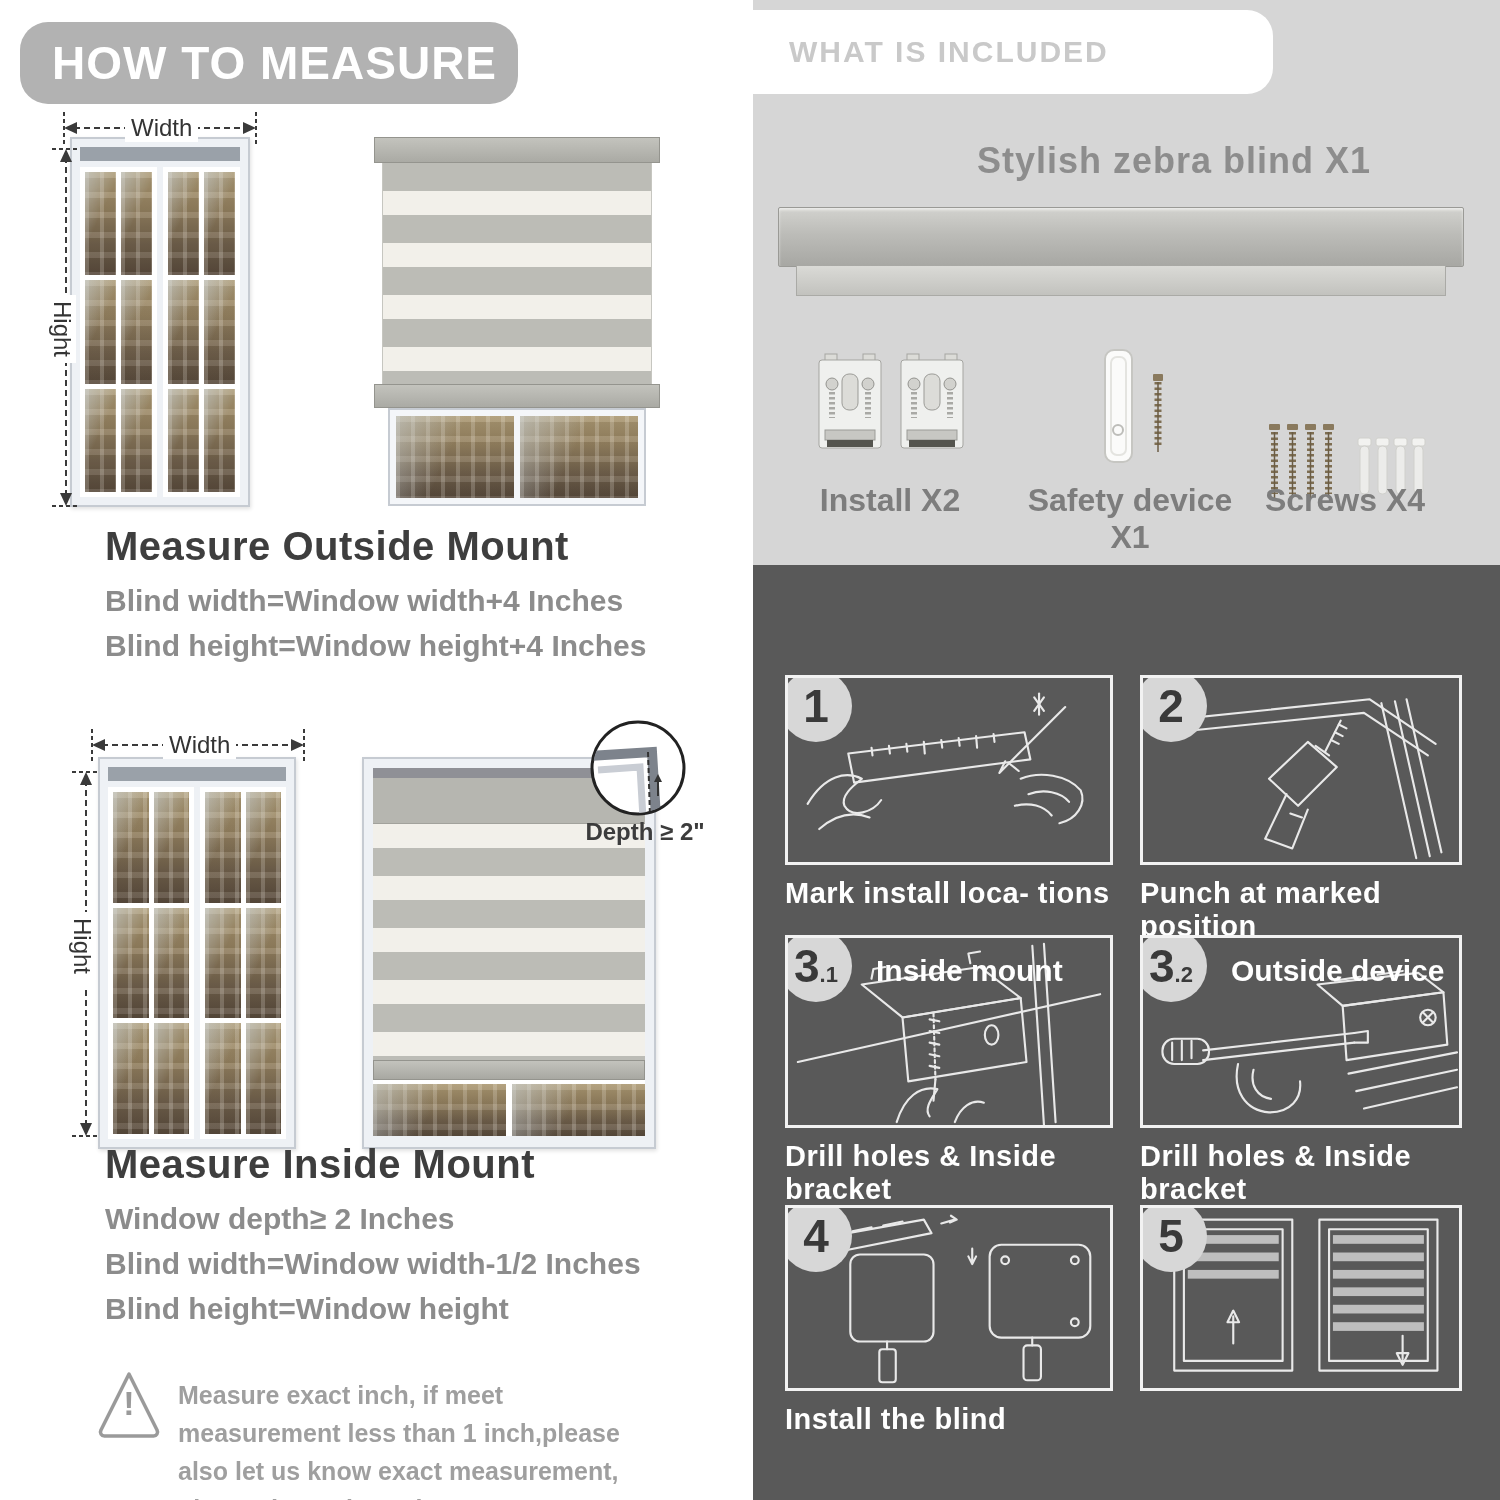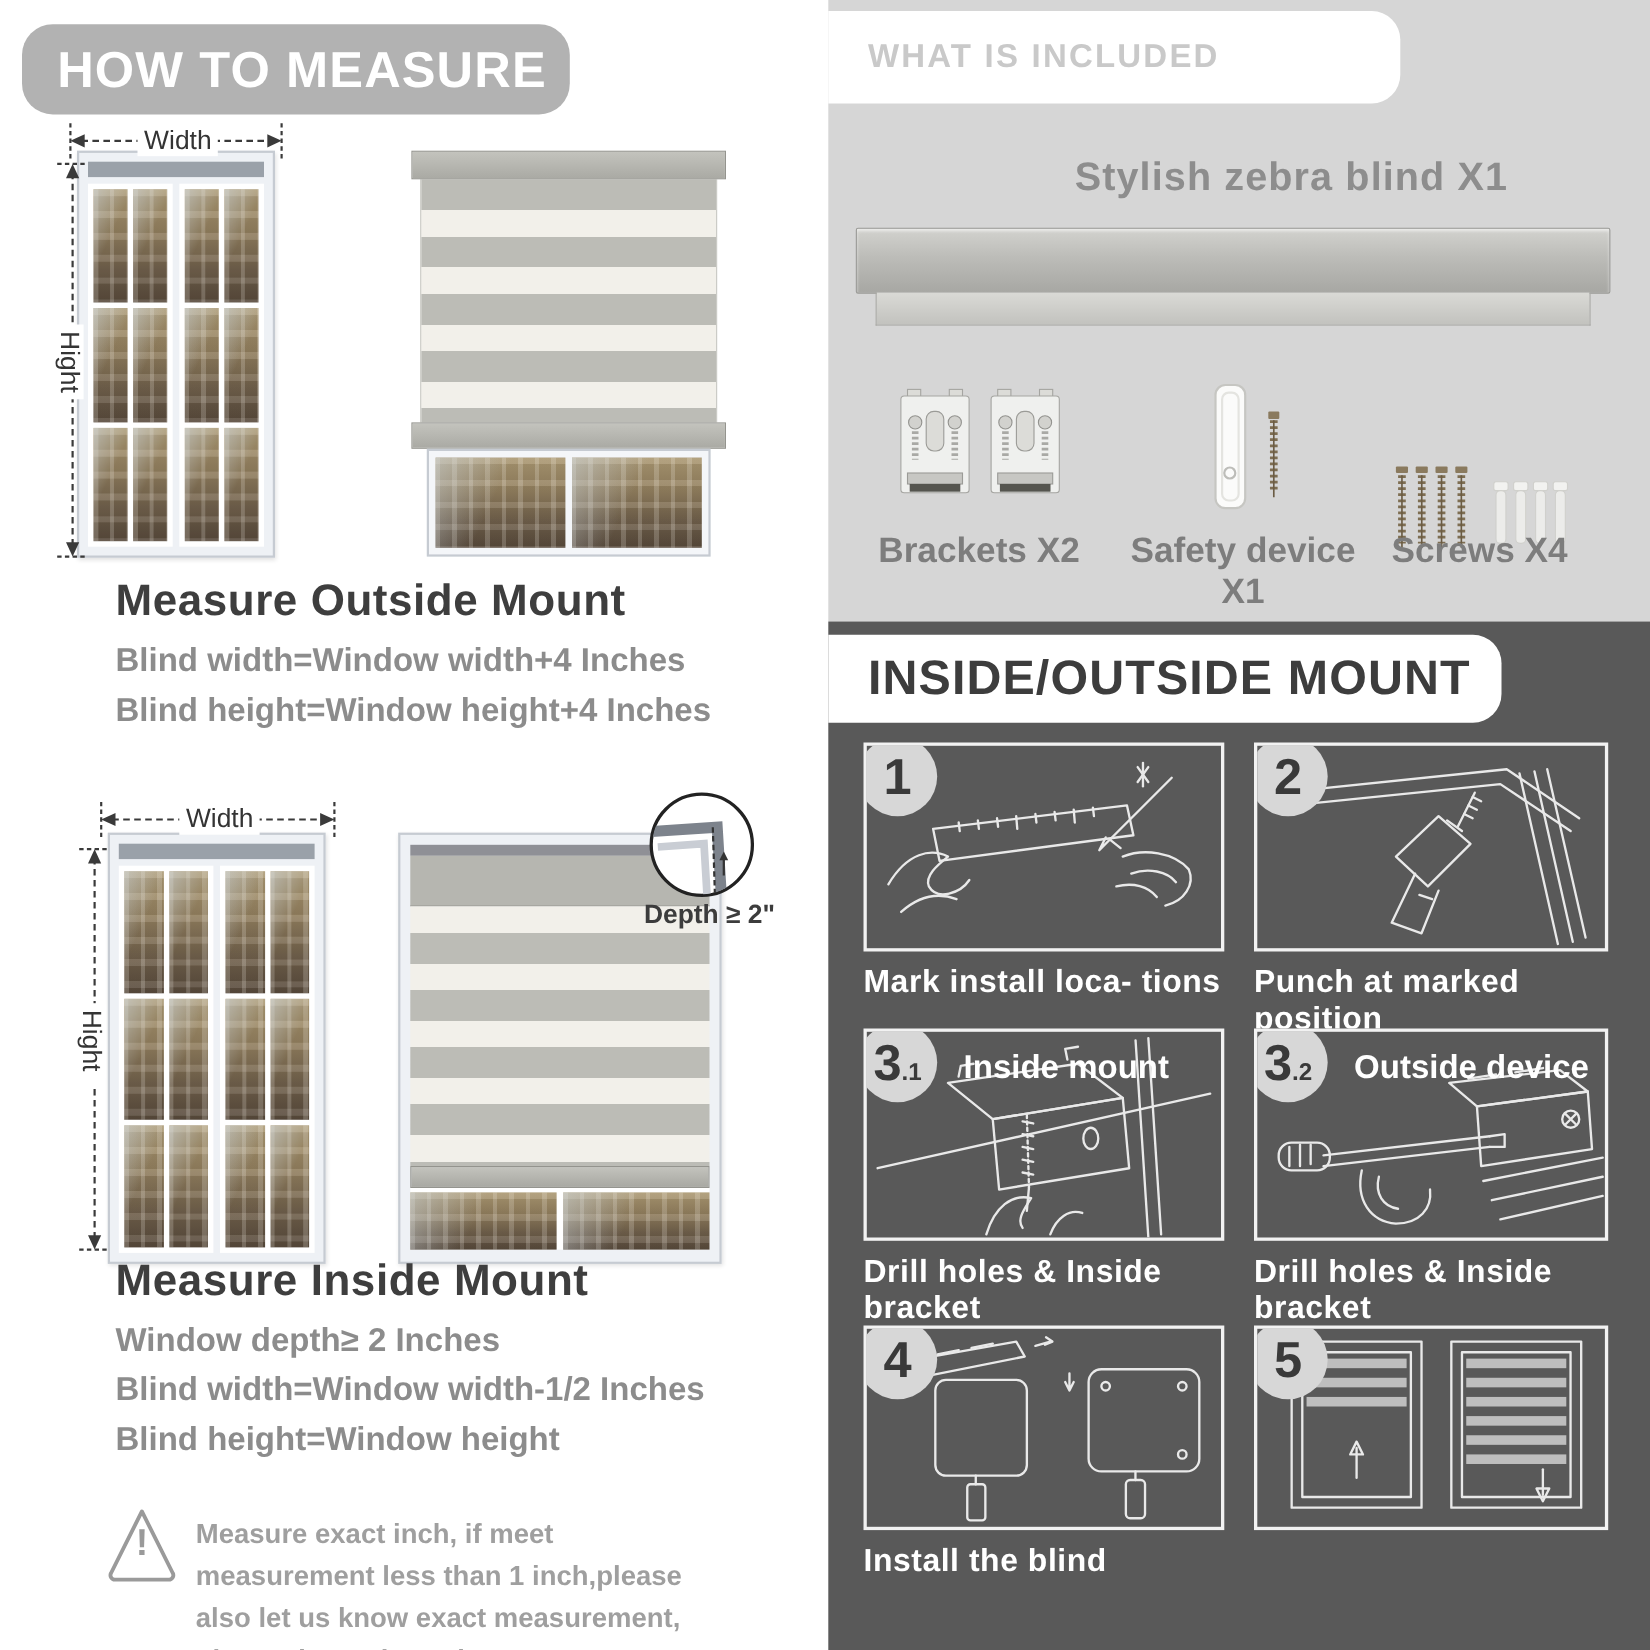--- a/index.html
+++ b/index.html
@@ -321,25 +321,24 @@
       <rect x="114" y="18" width="13" height="8" rx="2" fill="#f2f2f0" stroke="#d0d0cc"></rect>
       <rect x="132" y="18" width="13" height="8" rx="2" fill="#f2f2f0" stroke="#d0d0cc"></rect>
       <rect x="150" y="18" width="13" height="8" rx="2" fill="#f2f2f0" stroke="#d0d0cc"></rect>
       <rect x="98" y="26" width="9" height="48" rx="4" fill="#ececea" stroke="#d0d0cc"></rect>
       <rect x="116" y="26" width="9" height="48" rx="4" fill="#ececea" stroke="#d0d0cc"></rect>
       <rect x="134" y="26" width="9" height="48" rx="4" fill="#ececea" stroke="#d0d0cc"></rect>
       <rect x="152" y="26" width="9" height="48" rx="4" fill="#ececea" stroke="#d0d0cc"></rect>
     </g>
   </svg>
 
-  <div class="hw-label" style="left:790px; width:200px;">Brackets X2</div>
+  <div class="hw-label" style="left:790px; width:200px;">Install X2</div>
   <div class="hw-label" style="left:1010px; width:240px;">Safety device X1</div>
   <div class="hw-label" style="left:1255px; width:180px;">Screws X4</div>
 
-  <div class="badge-white" id="mount-header">INSIDE/OUTSIDE MOUNT</div>
 
   <div class="step" style="left:785px; top:675px; width:328px;">
     <div class="step-box" style="height:190px;">
       <div class="step-badge">
         <span class="num">1</span>
           <span class="sub"></span>
       </div>
       <svg class="lineart" viewBox="0 0 328 190">
         <path d="M60 78 L242 56 L248 84 L66 108 Z"></path>
         <line x1="84" y1="72" x2="85" y2="80"></line>

